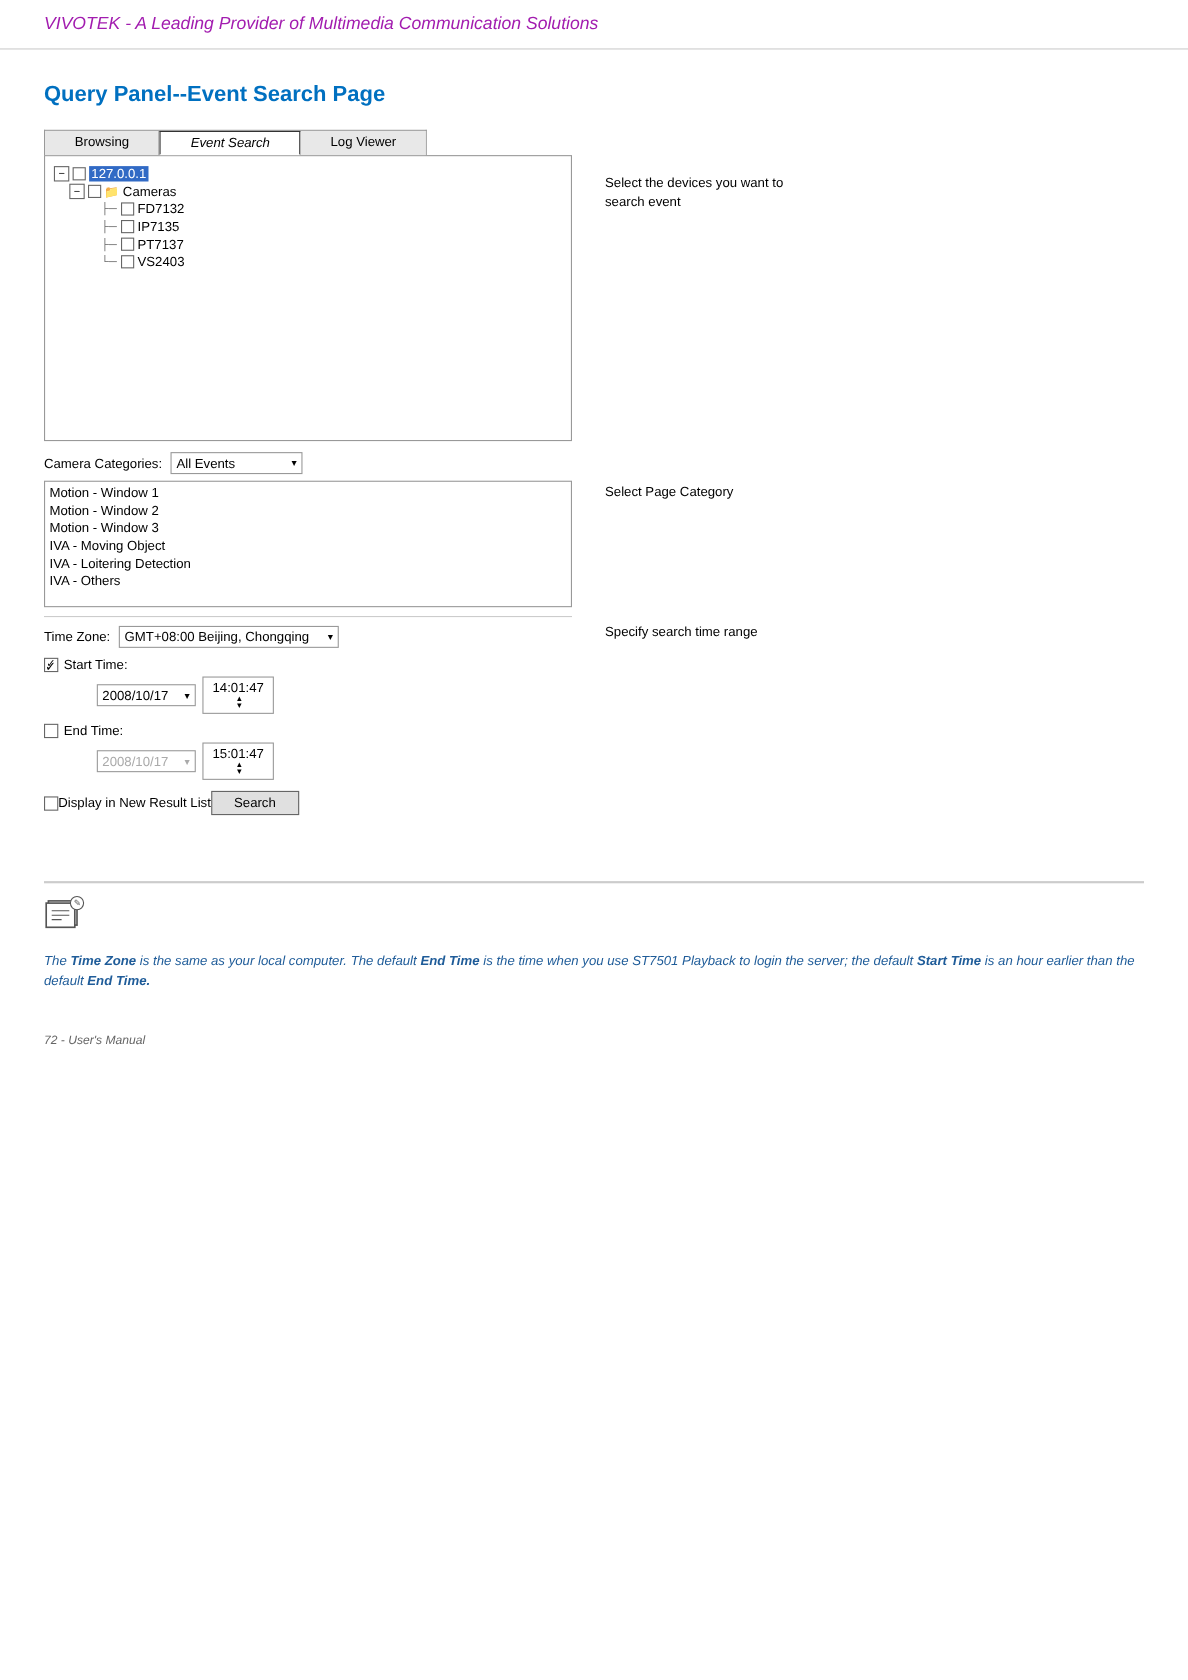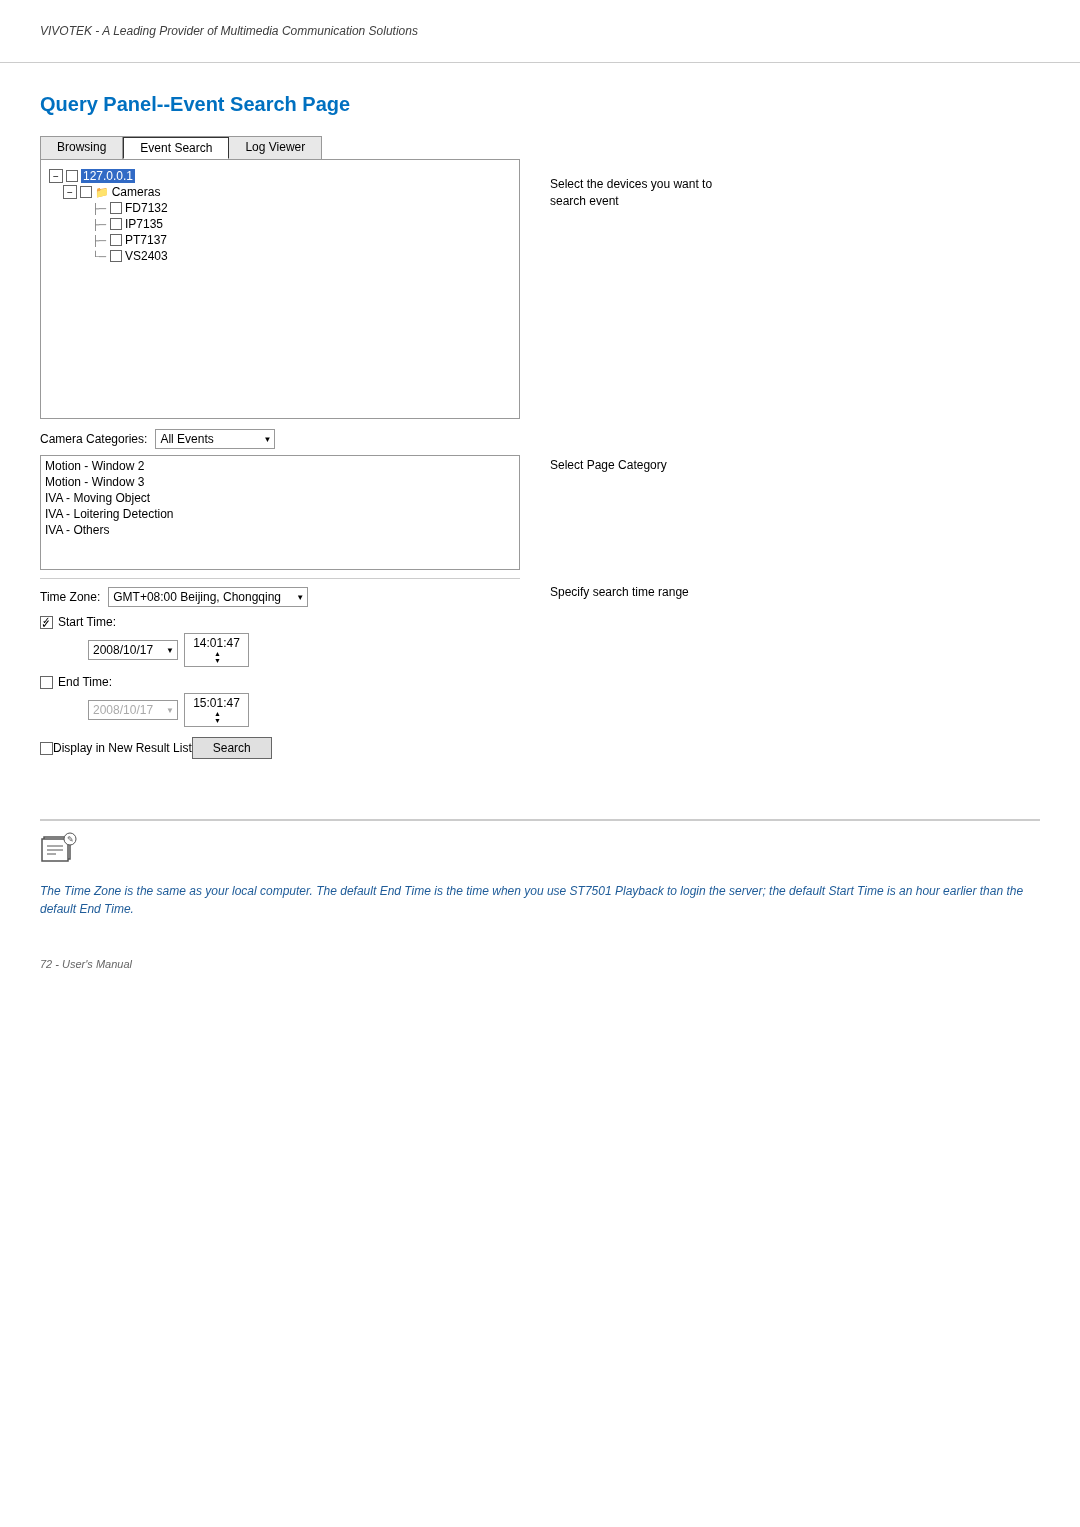--- a/index.html
+++ b/index.html
@@ -7,24 +7,24 @@
       font-family: Arial, sans-serif;
       font-size: 13px;
       background: #fff;
       color: #000;
       width: 1080px;
       min-height: 1527px;
     }
 
     .top-bar {
       border-bottom: 1px solid #ccc;
-      padding: 24px 40px;
-      font-size: 12px;
+      padding: 13px 40px;
+      font-size: 16px;
       font-style: italic;
-      color: #404040;
+      color: #a21caf;
     }
 
     .main-content {
       padding: 30px 40px;
     }
 
     .page-title {
       color: #0070c0;
       font-size: 20px;
       font-weight: bold;
@@ -50,39 +50,40 @@
     
     .tabs {
       display: flex;
       border: 1px solid #999;
       border-bottom: none;
       width: fit-content;
       background: #f0f0f0;
     }
 
     .tab {
-      padding: 3px 16px;
+      padding: 3px 27px;
       font-size: 12px;
       border-right: 1px solid #999;
       cursor: pointer;
       background: #e8e8e8;
     }
 
     .tab:last-child {
       border-right: none;
     }
 
     .tab.active {
       background: #fff;
       border-bottom: 1px solid #fff;
       font-weight: normal;
       border: 1px solid #333;
       border-bottom: 1px solid #fff;
       z-index: 1;
       position: relative;
+      font-style: italic;
     }
 
     
     .device-tree-panel {
       border: 1px solid #999;
       padding: 8px;
       min-height: 260px;
       background: #fff;
       font-size: 12px;
     }
@@ -309,21 +310,21 @@
     }
 
     .note-text {
       font-size: 12px;
       font-style: italic;
       color: #1f5c99;
       line-height: 1.5;
     }
 
     .note-text strong {
-      font-weight: normal;
+      font-weight: bold;
     }
 
     .page-footer {
       margin-top: 40px;
       font-size: 11px;
       color: #666;
       font-style: italic;
     }
 
     
@@ -421,20 +422,21 @@
 
       <div class="form-row">
         <span class="form-label">Camera Categories:</span>
         <div class="dropdown">
           <span>All Events</span>
           <span class="dropdown-arrow">▼</span>
         </div>
       </div>
 
       <div class="events-listbox">
+        <div>Motion - Window 1</div>
         <div>Motion - Window 2</div>
         <div>Motion - Window 3</div>
         <div>IVA - Moving Object</div>
         <div>IVA - Loitering Detection</div>
         <div>IVA - Others</div>
       </div>
 
       <div class="section-divider"></div>
 
       <div class="time-zone-row">

